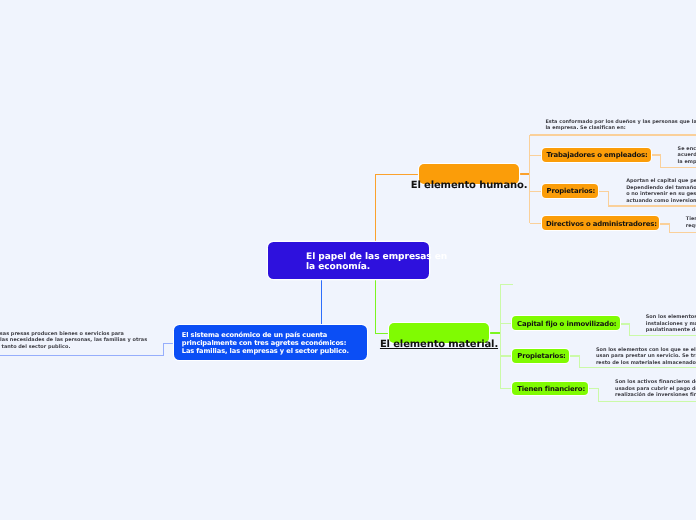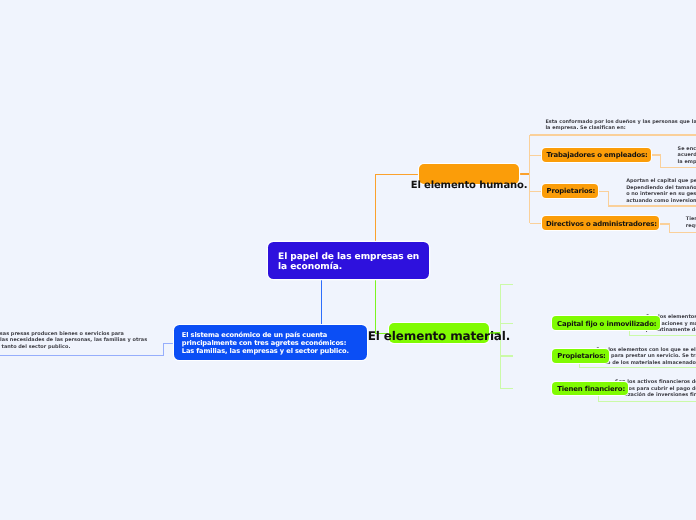--- a/index.html
+++ b/index.html
@@ -11,48 +11,48 @@
   .node .lbl{display:block;}
   .lbl{white-space:pre;filter:opacity(1);}
   svg.links{position:absolute;left:0;top:0;width:696px;height:520px;pointer-events:none;}
   .note{position:absolute;white-space:pre;color:#3f3f46;font-weight:bold;filter:opacity(1);
         font-size:4.95px;line-height:6.5px;letter-spacing:0.02px;}
 
   
   #central{left:268px;top:242px;width:161px;height:37px;background:#2e11dd;
     border-radius:5.5px;padding-left:10px;box-shadow:0 0 0 1.2px #ffffff;}
   #central .lbl{color:#fff;font-weight:bold;font-size:9.05px;line-height:10.3px;
-    letter-spacing:-0.05px;position:relative;top:1.3px;}
+    letter-spacing:-0.05px;position:relative;top:1.3px;margin-left:28px;}
 
   
   #humano{left:419.3px;top:164.2px;width:99.5px;height:19.7px;background:#fb9d09;
     border-radius:5px;justify-content:center;box-shadow:0 0 0 1.1px #ffffff;}
   #humano .lbl{color:#111;font-weight:bold;font-size:10px;letter-spacing:-0.15px;position:relative;top:11px;}
 
   
   #material{left:388.6px;top:322.7px;width:100.8px;height:20.1px;background:#80fb02;
     border-radius:5px;justify-content:center;box-shadow:0 0 0 1.1px #ffffff;}
-  #material .lbl{color:#111;font-weight:bold;font-size:12px;letter-spacing:-0.15px;position:relative;top:3px;}
+  #material .lbl{color:#111;font-weight:bold;font-size:10px;letter-spacing:-0.15px;position:relative;top:12px;text-decoration:underline;}
 
   
   #sistema{left:174px;top:325px;width:193px;height:34.5px;background:#0b4ef5;
     border-radius:5.5px;padding-left:7.8px;box-shadow:0 0 0 1.1px #ffffff;}
   #sistema .lbl{color:#fff;font-weight:bold;font-size:6.66px;letter-spacing:-0.12px;line-height:8px;
     position:relative;top:0.4px;}
 
   
   .oleaf{background:#fb9d09;border-radius:4px;justify-content:center;box-shadow:0 0 0 1px #ffffff;}
   .leaflbl{color:#111;font-weight:bold;font-size:6.9px;letter-spacing:-0.15px;
     position:relative;left:0.8px;top:0.6px;}
   #trab{left:541.8px;top:147.8px;width:108.8px;height:14.2px;}
   #prop1{left:541.9px;top:183.8px;width:56.2px;height:14.2px;}
   #direc{left:541.9px;top:216.4px;width:117.4px;height:14px;}
 
   
-  .gleaf{background:#80fb02;border-radius:4px;justify-content:center;box-shadow:0 0 0 1px #ffffff;margin-left:40px;}
+  .gleaf{background:#80fb02;border-radius:4px;justify-content:center;box-shadow:0 0 0 1px #ffffff;}
   #capfijo{left:512.2px;top:316.4px;width:107.4px;height:13.7px;}
   #prop2{left:512.3px;top:349.1px;width:56.8px;height:13.6px;}
   #capfin{left:512.3px;top:381.9px;width:76.1px;height:13.6px;}
 
   
   #ginfo{left:512.5px;top:265.5px;width:182.5px;height:37.3px;background:#80fb02;
     border-radius:5.5px;padding-left:4.4px;box-shadow:0 0 0 1.1px #ffffff;}
   #ginfo .lbl{color:#111;font-weight:bold;font-size:6.7px;letter-spacing:-0.15px;line-height:8.67px;
     position:relative;top:2px;}
 </style>

